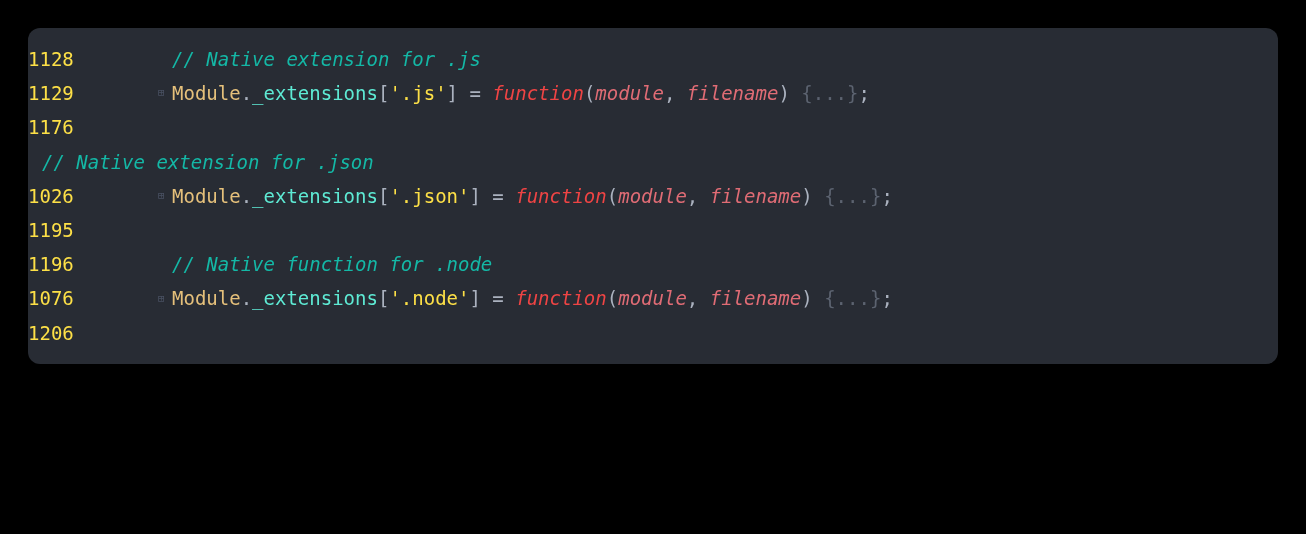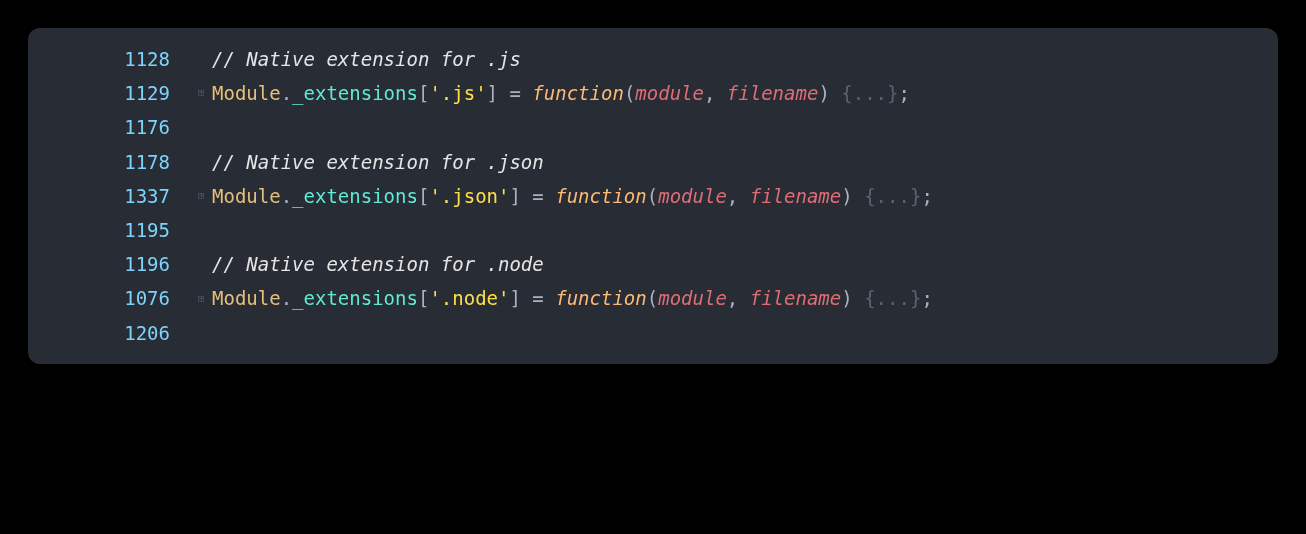--- a/index.html
+++ b/index.html
@@ -20,57 +20,55 @@
       overflow: hidden;
       padding: 14px 0;
     }
     .line {
       display: flex;
       height: 34.2px;
       align-items: center;
     }
     .gutter {
       width: 130px;
-      text-align: right;
-      color: #7dd3fc;
+      color: #fde047;
       padding-right: 28px;
       user-select: none;
       flex-shrink: 0;
-      margin-left: 40px;
     }
     .fold-marker {
       width: 14px;
       color: #495162;
       font-size: 11px;
       flex-shrink: 0;
       user-select: none;
     }
     .code {
       white-space: pre;
       color: #abb2bf;
     }
     .comment {
-      color: #e5e5e5;
+      color: #14b8a6;
       font-style: italic;
       text-align: right;
     }
     .class-name {
       color: #e5c07b;
     }
     .punct {
       color: #abb2bf;
     }
     .property {
       color: #5eead4;
     }
     .string {
       color: #fde047;
     }
     .keyword {
-      color: #fdba74;
+      color: #ef4444;
       font-style: italic;
     }
     .param {
       color: #e06c75;
       font-style: italic;
     }
     .brace-dim {
       color: #5c6370;
     }
     .folded {
@@ -90,38 +88,37 @@
       <div class="gutter">1129</div>
       <div class="fold-marker">⊞</div>
       <div class="code"><span class="class-name">Module</span><span class="punct">.</span><span class="property">_extensions</span><span class="punct">[</span><span class="string">'.js'</span><span class="punct">] = </span><span class="keyword">function</span><span class="punct">(</span><span class="param">module</span><span class="punct">, </span><span class="param">filename</span><span class="punct">) </span><span class="brace-dim">{</span><span class="folded">...</span><span class="brace-dim">}</span><span class="punct">;</span></div>
     </div>
     <div class="line">
       <div class="gutter">1176</div>
       <div class="fold-marker"></div>
       <div class="code"></div>
     </div>
     <div class="line">
-      <div class="gutter">1178</div>
       <div class="fold-marker"></div>
       <div class="code"><span class="comment">// Native extension for .json</span></div>
     </div>
     <div class="line">
-      <div class="gutter">1337</div>
+      <div class="gutter">1026</div>
       <div class="fold-marker">⊞</div>
       <div class="code"><span class="class-name">Module</span><span class="punct">.</span><span class="property">_extensions</span><span class="punct">[</span><span class="string">'.json'</span><span class="punct">] = </span><span class="keyword">function</span><span class="punct">(</span><span class="param">module</span><span class="punct">, </span><span class="param">filename</span><span class="punct">) </span><span class="brace-dim">{</span><span class="folded">...</span><span class="brace-dim">}</span><span class="punct">;</span></div>
     </div>
     <div class="line">
       <div class="gutter">1195</div>
       <div class="fold-marker"></div>
       <div class="code"></div>
     </div>
     <div class="line">
       <div class="gutter">1196</div>
       <div class="fold-marker"></div>
-      <div class="code"><span class="comment">// Native extension for .node</span></div>
+      <div class="code"><span class="comment">// Native function for .node</span></div>
     </div>
     <div class="line">
       <div class="gutter">1076</div>
       <div class="fold-marker">⊞</div>
       <div class="code"><span class="class-name">Module</span><span class="punct">.</span><span class="property">_extensions</span><span class="punct">[</span><span class="string">'.node'</span><span class="punct">] = </span><span class="keyword">function</span><span class="punct">(</span><span class="param">module</span><span class="punct">, </span><span class="param">filename</span><span class="punct">) </span><span class="brace-dim">{</span><span class="folded">...</span><span class="brace-dim">}</span><span class="punct">;</span></div>
     </div>
     <div class="line">
       <div class="gutter">1206</div>
       <div class="fold-marker"></div>
       <div class="code"></div>

